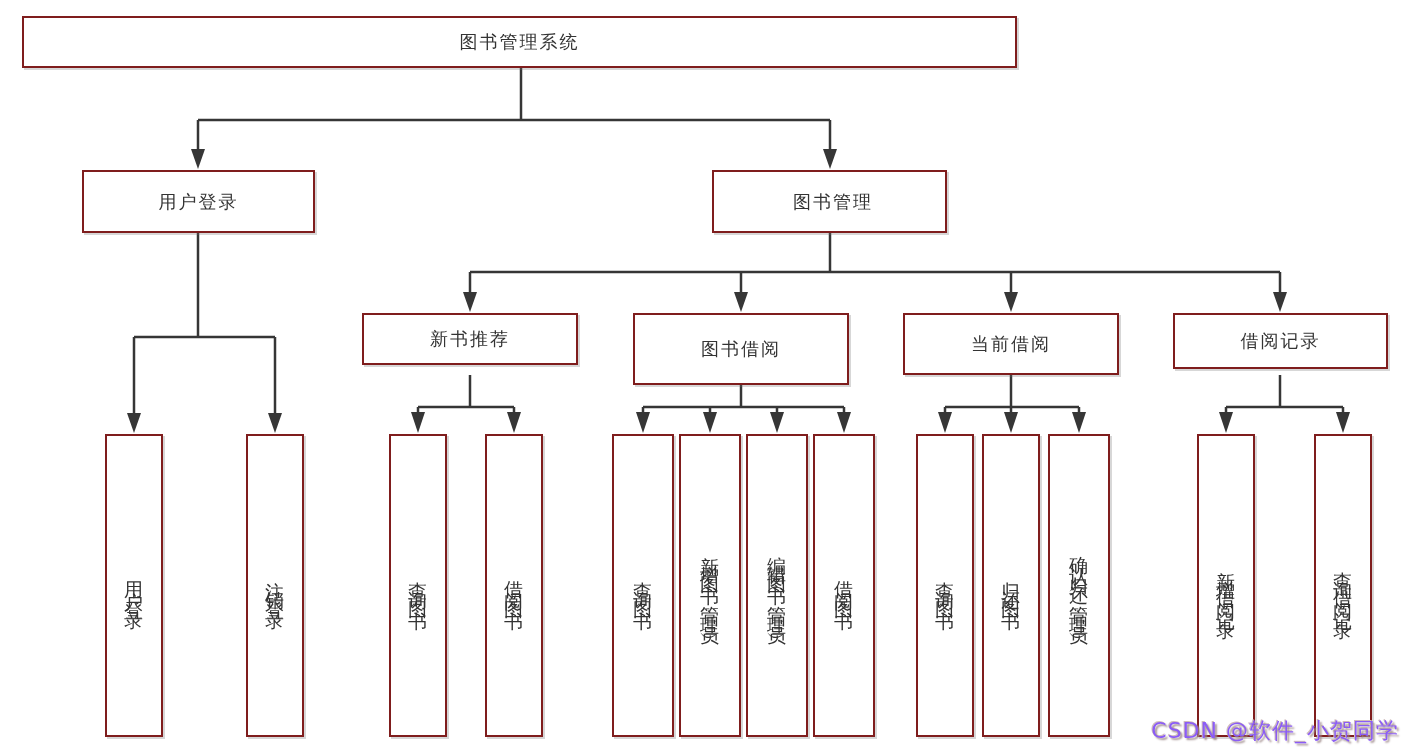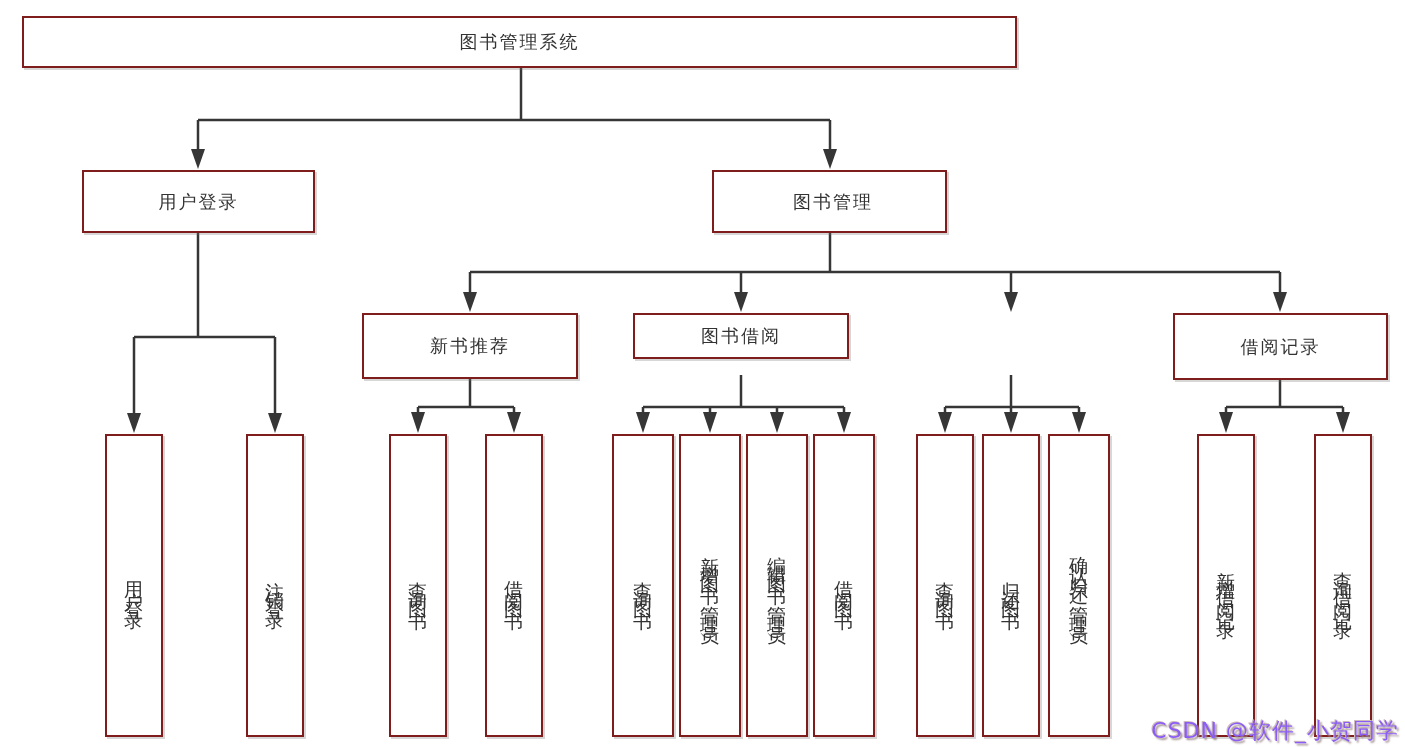--- a/index.html
+++ b/index.html
@@ -115,27 +115,30 @@
     <span class="hlabel">图书管理系统</span>
   </div>
 
   <div class="box" style="left:82px;top:170px;width:233px;height:63px;">
     <span class="hlabel">用户登录</span>
   </div>
   <div class="box" style="left:712px;top:170px;width:235px;height:63px;padding-left:7px;">
     <span class="hlabel">图书管理</span>
   </div>
 
-  <div class="box" style="left:362px;top:313px;width:216px;height:66px;">
+  <div class="box" style="left:362px;top:313px;width:216px;height:52px;">
     <span class="hlabel">新书推荐</span>
   </div>
-  <div class="box" style="left:633px;top:313px;width:216px;height:46px;">
+  <div class="box" style="left:633px;top:313px;width:216px;height:72px;">
     <span class="hlabel">图书借阅</span>
   </div>
-  <div class="box" style="left:1173px;top:313px;width:215px;height:67px;">
+  <div class="box" style="left:903px;top:313px;width:216px;height:62px;">
+    <span class="hlabel">当前借阅</span>
+  </div>
+  <div class="box" style="left:1173px;top:313px;width:215px;height:56px;">
     <span class="hlabel">借阅记录</span>
   </div>
 
   <div class="box" style="left:105px;top:434px;width:58px;height:303px;">
     <span class="vlabel">用户登录</span>
   </div>
   <div class="box" style="left:246px;top:434px;width:58px;height:303px;">
     <span class="vlabel">注销登录</span>
   </div>
 

